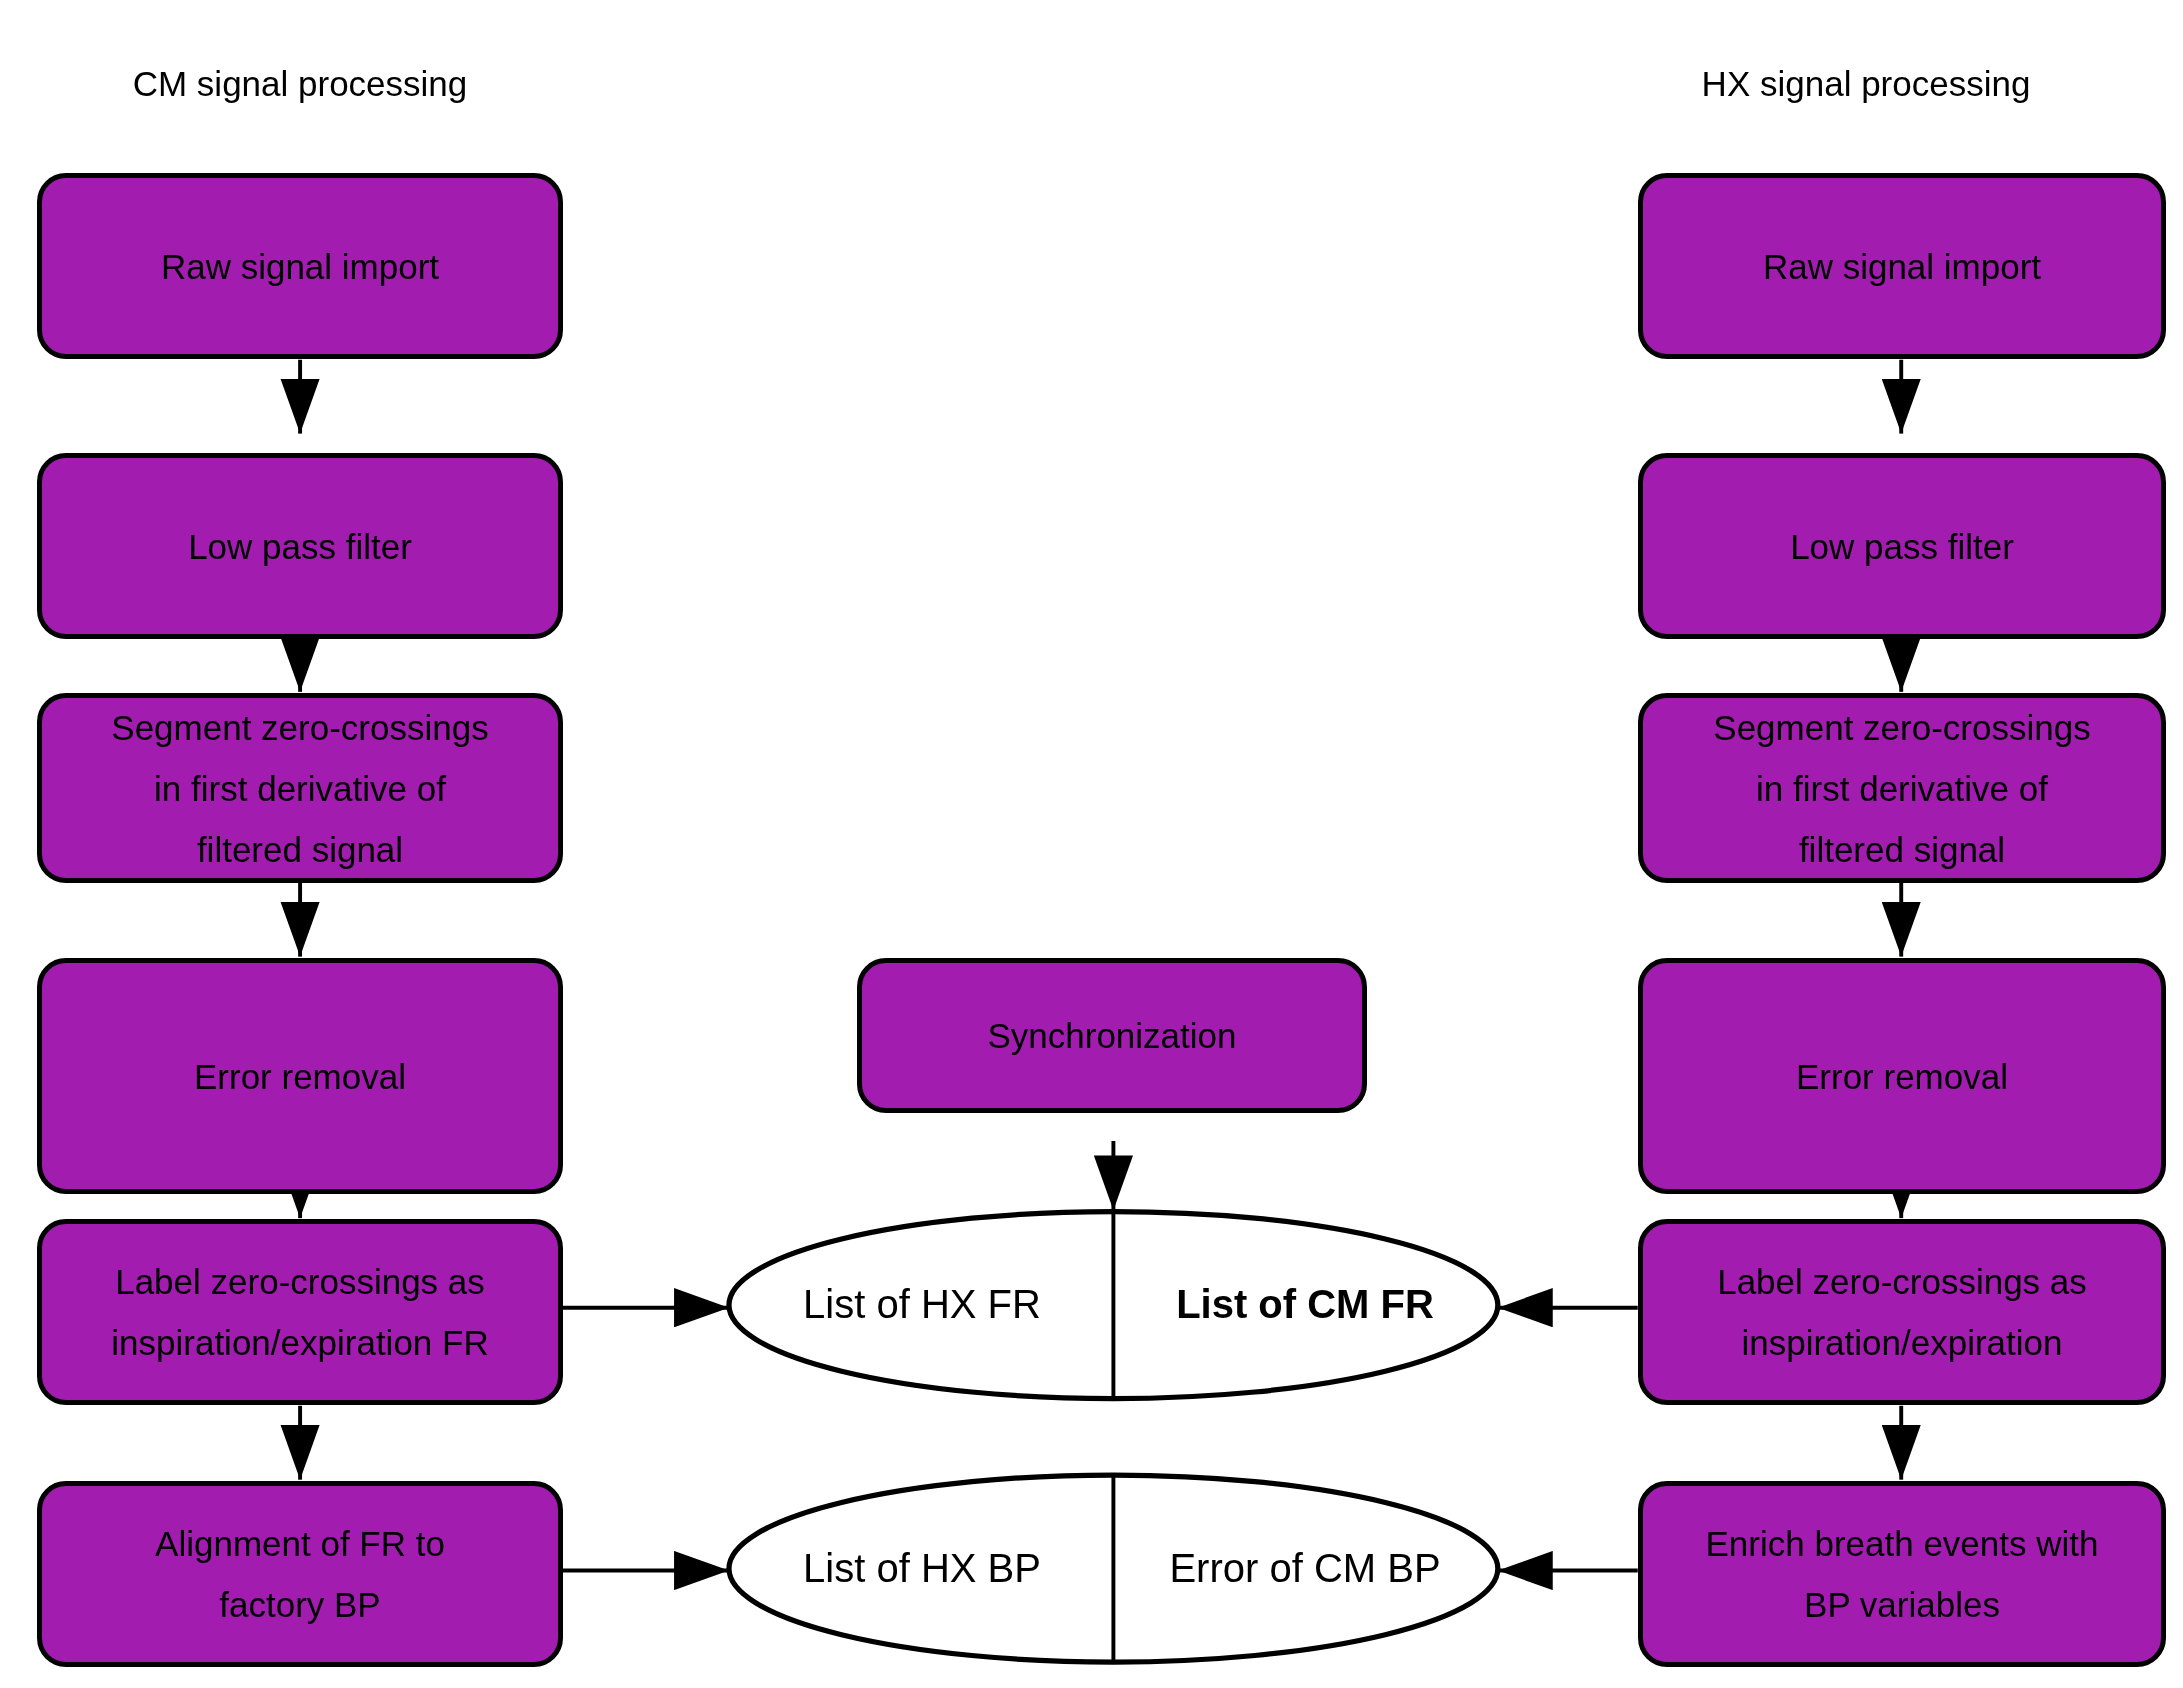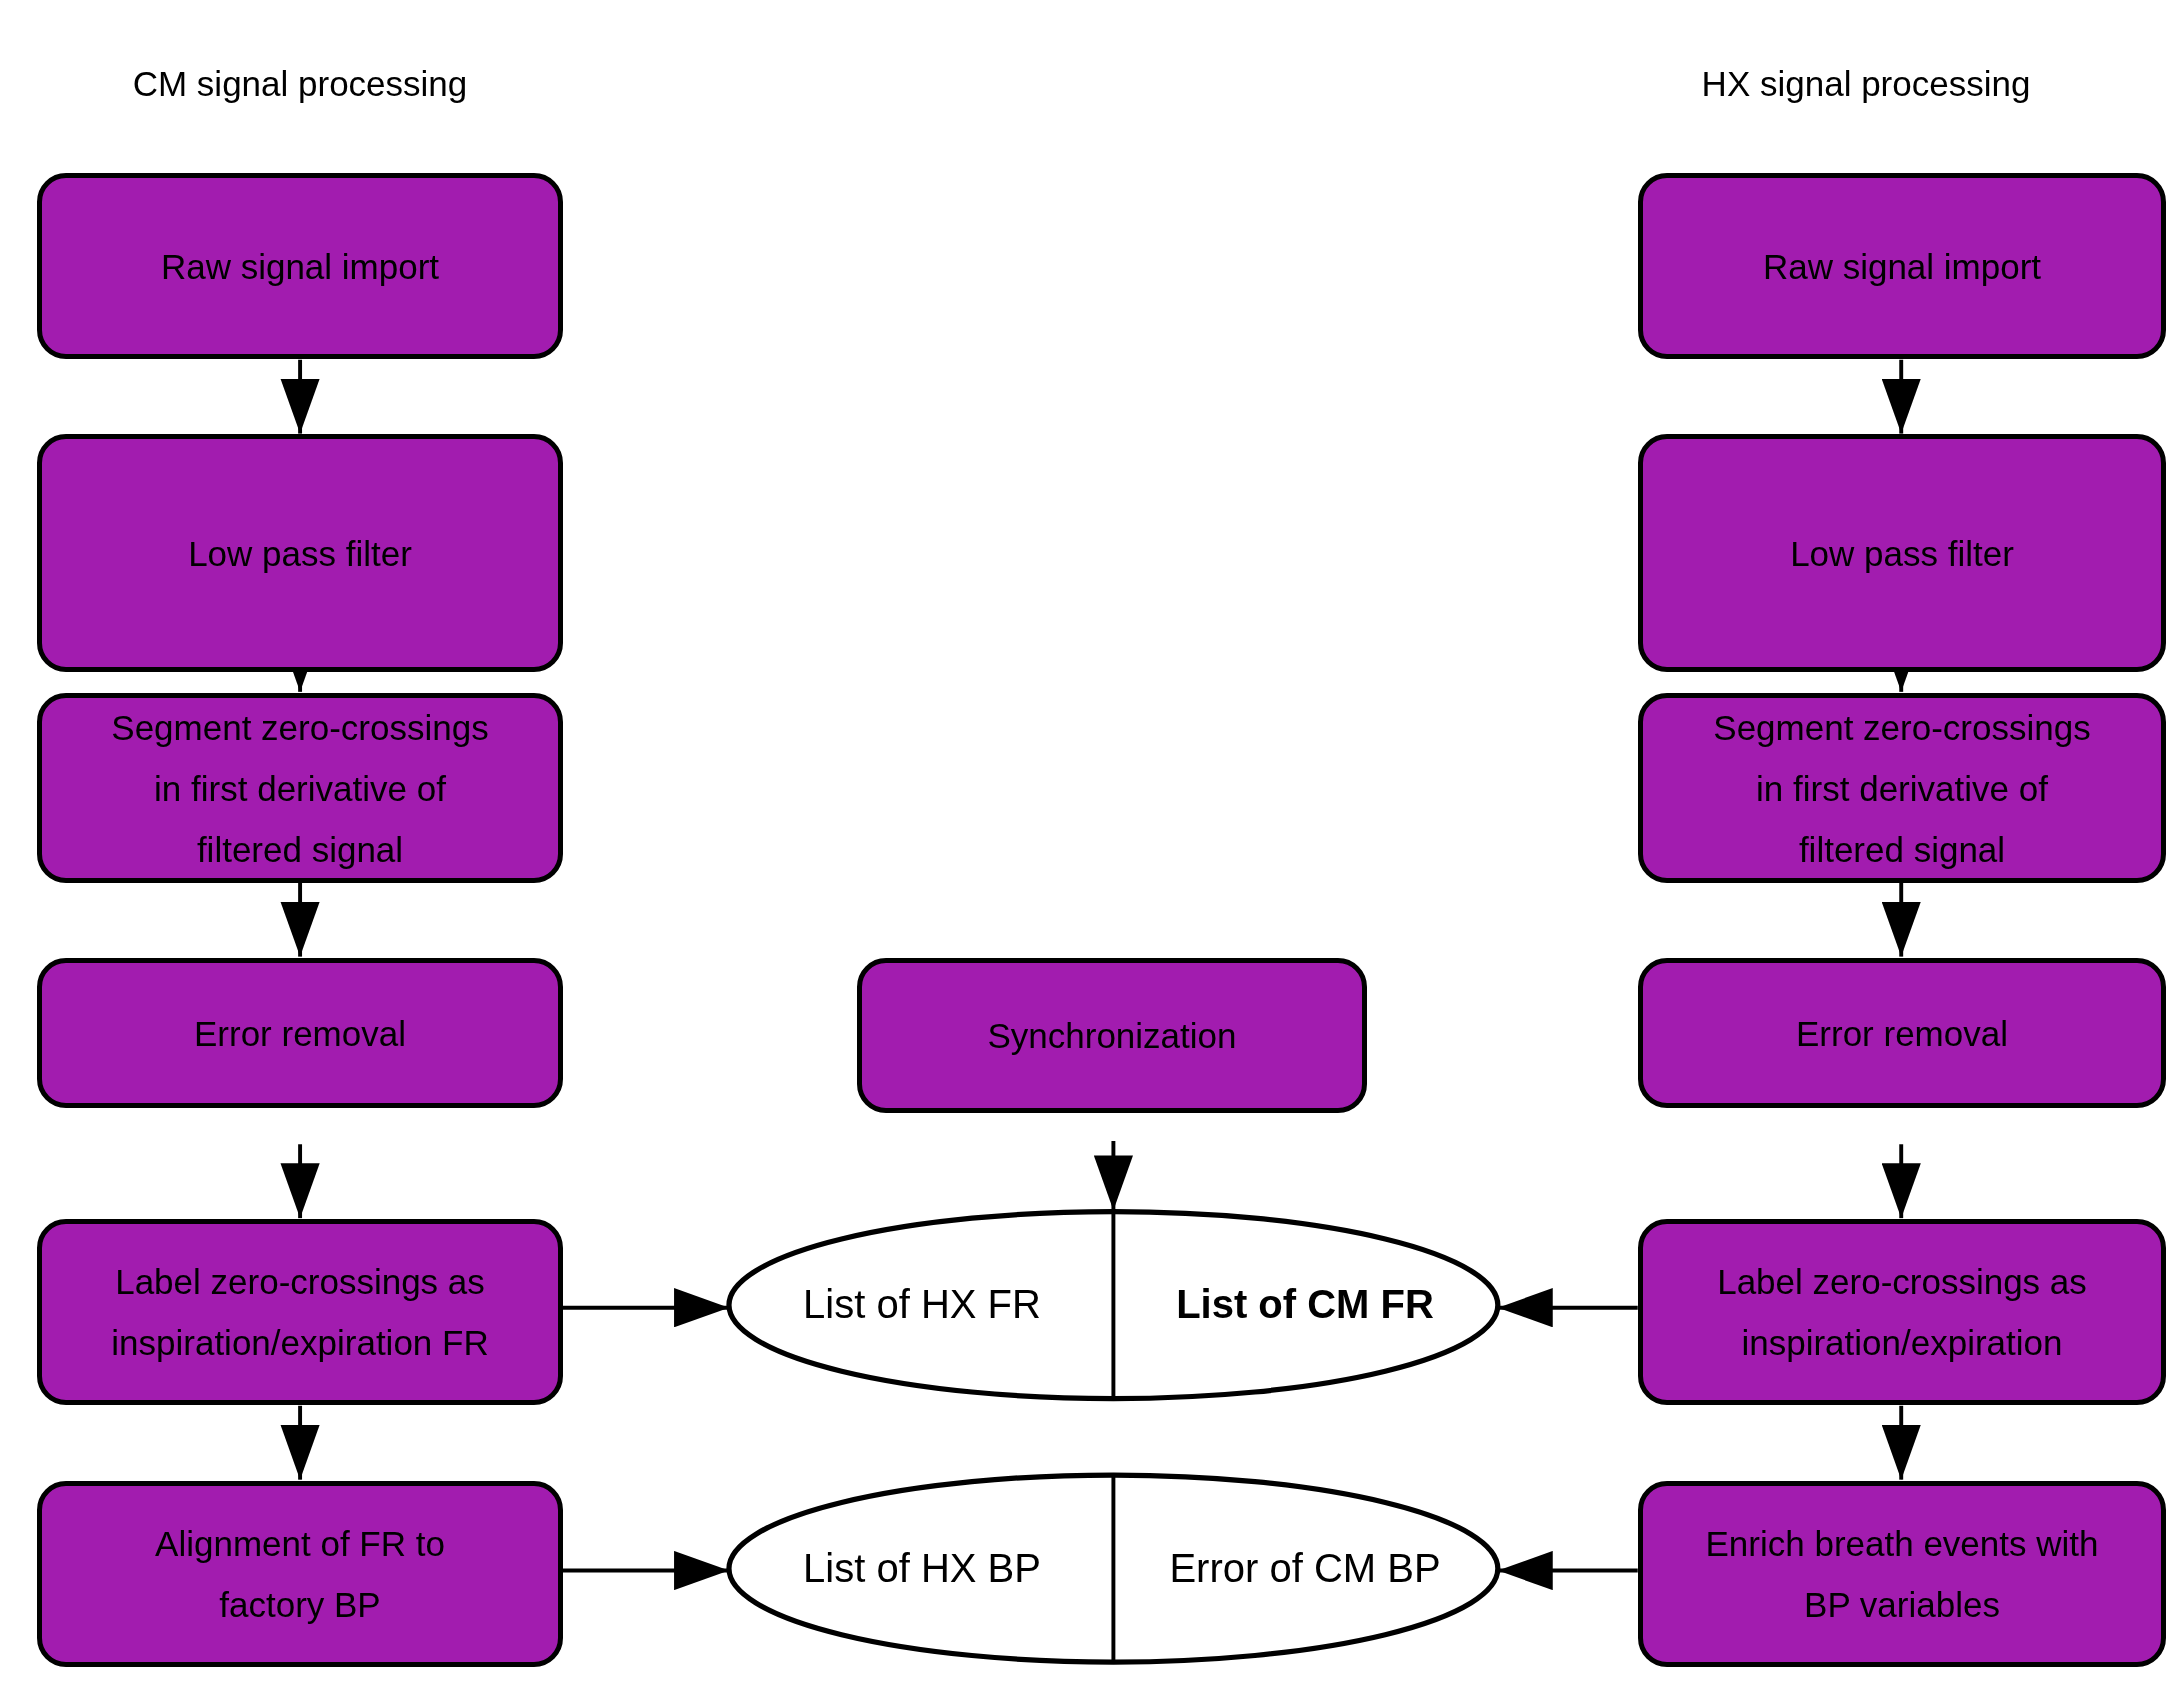--- a/index.html
+++ b/index.html
@@ -50,23 +50,23 @@
     text-align: center;
     font-size: 40px;
     line-height: 61px;
     z-index: 3;
     white-space: nowrap;
   }
   
   .cm-box  { left: 37px;  width: 526px; }
   .hx-box  { left: 1638px; width: 528px; }
   .row-1 { top: 173px;  height: 186px; }
-  .row-2 { top: 434px;  height: 238px; }
+  .row-2 { top: 453px;  height: 186px; }
   .row-3 { top: 693px; height: 190px; }
-  .row-4 { top: 958px; height: 150px; }
+  .row-4 { top: 958px; height: 236px; }
   .row-5 { top: 1219px; height: 186px; }
   .row-6 { top: 1481px; height: 186px; }
   .sync-box { left: 857px; top: 958px; width: 510px; height: 155px; }
 </style>
 </head>
 <body>
 
 <div class="canvas">
 
   <svg class="connectors" viewBox="0 0 3339 2583" xmlns="http://www.w3.org/2000/svg">

